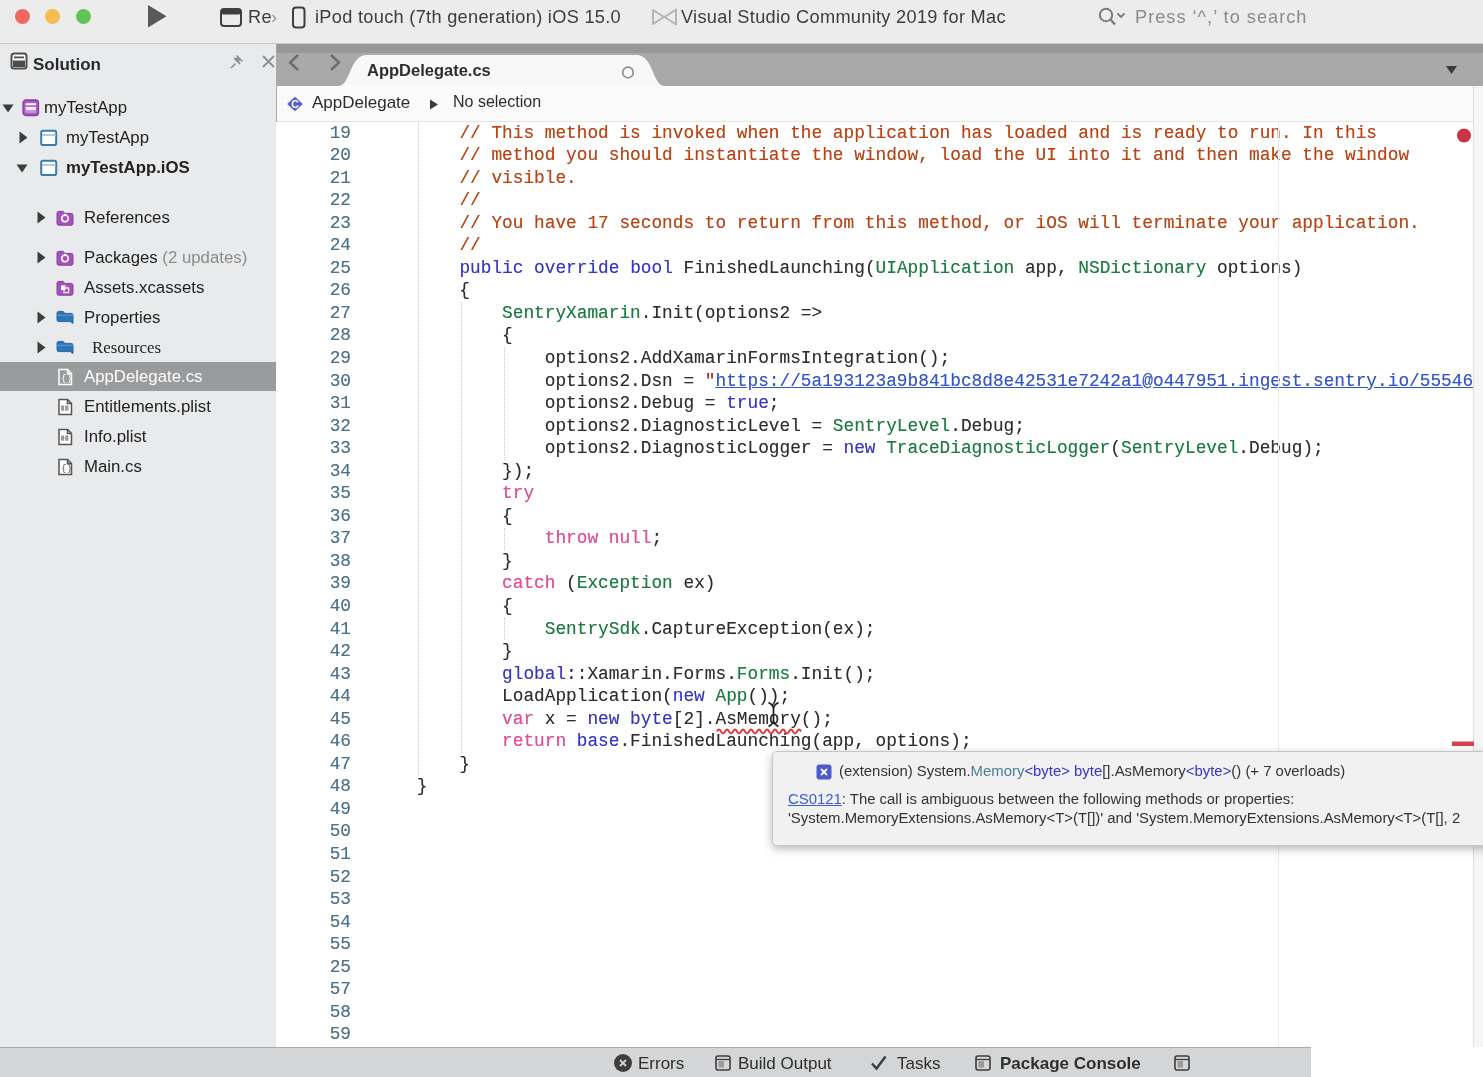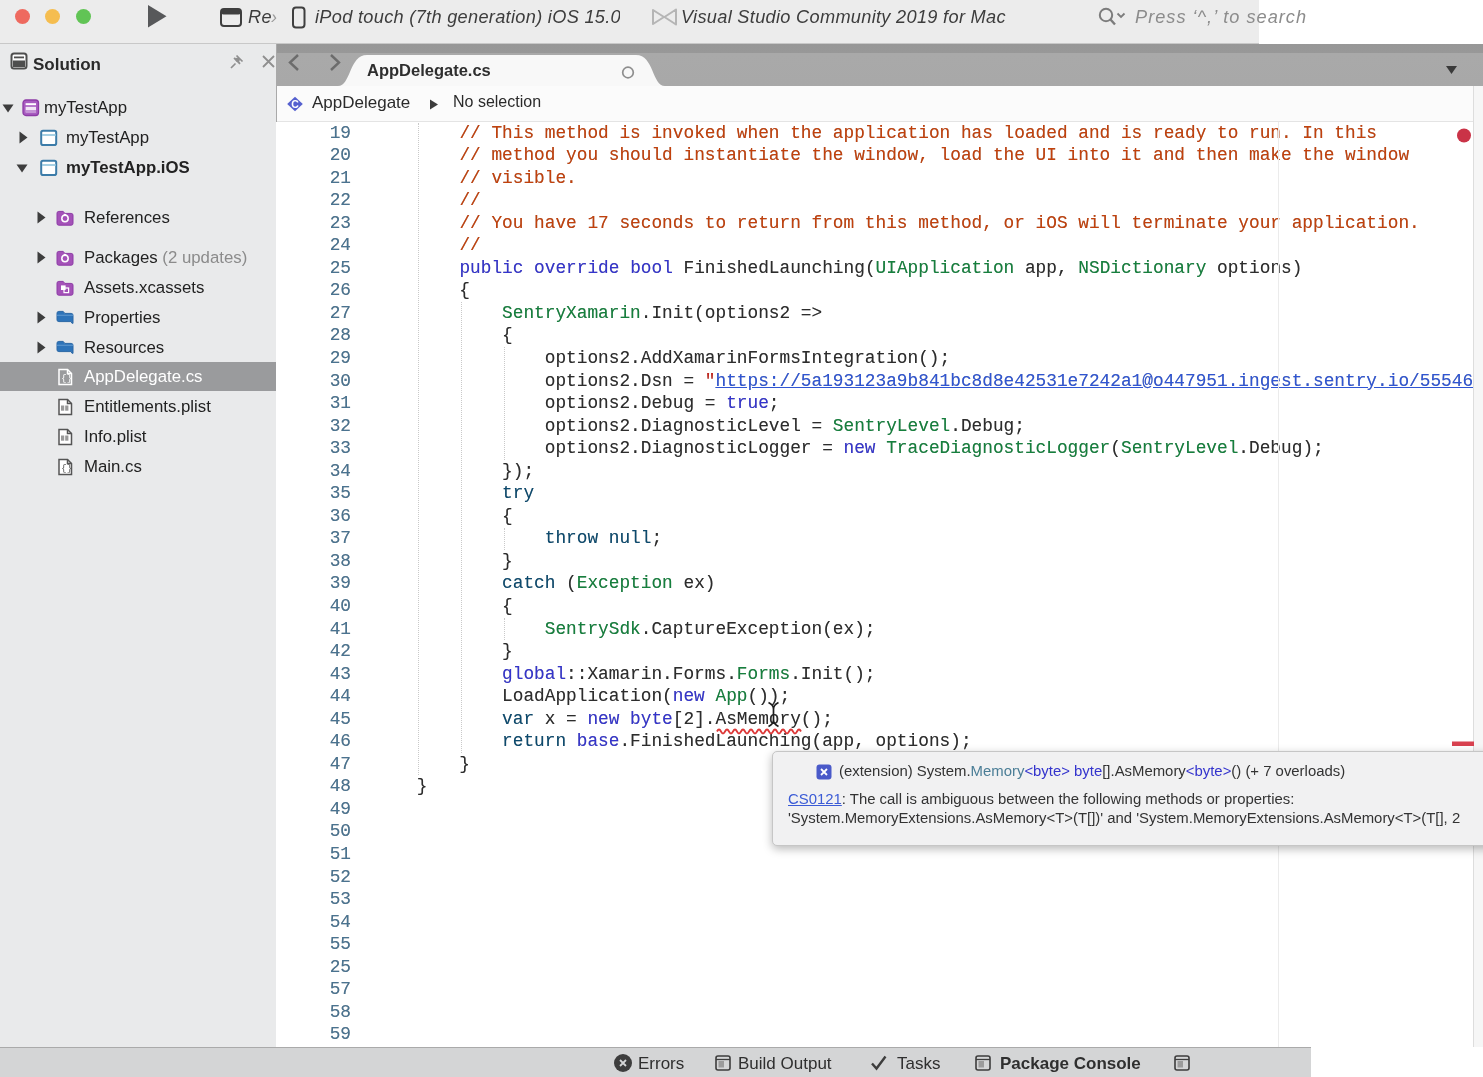--- a/index.html
+++ b/index.html
@@ -1,20 +1,20 @@
 <!DOCTYPE html>
 <html><head>
 <meta charset="utf-8">
 <style>
   html,body{margin:0;padding:0;}
   body{width:1483px;height:1077px;position:relative;overflow:hidden;
        font-family:"Liberation Sans",sans-serif;background:#fff;}
   .abs{position:absolute;}
   
-  #titlebar{left:0;top:0;width:1259px;height:43px;background:#ececec;border-bottom:1px solid #c8c8c8;font-style:italic;}
+  #titlebar{left:0;top:0;width:1483px;height:43px;background:#ececec;border-bottom:1px solid #c8c8c8;}
   .tl{position:absolute;border-radius:50%;width:15px;height:15px;top:9px;}
   #titlebar .txt{position:absolute;top:0;height:34px;line-height:34px;font-size:18.2px;letter-spacing:0.3px;color:#3d3d3d;white-space:nowrap;}
   
   #sidebar{left:0;top:44px;width:276px;height:1003px;background:#e9eaeb;border-right:1px solid #a9a9a9;}
   #sbheader{position:absolute;left:0;top:0;width:276px;height:44px;}
   #sbheader .t{position:absolute;left:33px;top:11px;font-size:17px;font-weight:bold;color:#2b2b2b;}
   .trow{position:absolute;left:0;width:276px;height:30px;line-height:30px;font-size:16.8px;color:#222;white-space:nowrap;}
   .trow .lbl{position:absolute;top:0;}
   .gr{color:#8b8b8b;}
   #selrow{position:absolute;left:0;top:318px;width:276px;height:29px;background:#9a9b9d;}
@@ -25,21 +25,21 @@
   #breadcrumb .b1{position:absolute;left:35px;top:7px;font-size:17px;color:#2b2b2b;}
   #breadcrumb .b2{position:absolute;left:176px;top:7px;font-size:16px;color:#2b2b2b;}
   
   #code{left:276px;top:121.5px;width:1207px;height:925px;background:#fff;
         font-family:"Liberation Mono",monospace;font-size:17.8px;}
   .row{height:22.55px;line-height:22.55px;white-space:pre;text-shadow:0 0 0.6px rgba(30,30,30,0.38);}
   .row i{display:inline-block;width:75px;text-align:right;font-style:normal;color:#4a7390;letter-spacing:0;}
   .row b{font-weight:normal;margin-left:23px;color:#2d2d2d;}
   .c{color:#c2410c;}
   .k{color:#3434cd;}
-  .f{color:#0c4a6e;}
+  .f{color:#ec4899;}
   .t{color:#15803d;}
   .s{color:#c4261d;}
   .u{color:#2f55d3;text-decoration:underline;}
   .guide{position:absolute;width:0;border-left:1.5px dotted #c9c9c9;}
   #ruler{left:1278px;top:122px;width:1px;height:925px;background:#ebebeb;}
   #scrollbar{left:1473px;top:86px;width:10px;height:961px;background:#f6f6f6;border-left:1px solid #ddd;}
   
   #tooltip{left:772px;top:751px;width:730px;height:93px;background:#f1f1f2;border:1px solid #c6c6c6;
            border-radius:5px;box-shadow:0 3px 10px rgba(0,0,0,.28);font-size:14.9px;color:#333;}
   #tooltip .r1{position:absolute;left:66px;top:11px;white-space:nowrap;}
@@ -164,21 +164,21 @@
 <span class="lbl" style="left:84px;">Properties</span>
 </div>
 <div class="trow" style="top:289px;">
 <svg class="abs" style="left:37px;top:8px;" width="9" height="13">
         <polygon points="0.5,0.5 0.5,12.5 8.5,6.5" fill="#3d3d3d"></polygon>
       </svg>
 <svg class="abs" style="left:56px;top:6px;" width="18" height="18">
         <path d="M1,4.2 a1.8,1.8 0 0 1 1.8,-1.8 h4.4 l1.6,2 h6.4 a1.8,1.8 0 0 1 1.8,1.8 v8.2 a1.8,1.8 0 0 1 -1.8,-1.8 h-12.4 a1.8,1.8 0 0 1 -1.8,-1.8 Z" fill="#2e74b9" stroke="#2a67a5" stroke-width="1"></path>
         <path d="M1,6.3 h16" stroke="#5b95cc" stroke-width="1.2"></path>
       </svg>
-<span class="lbl" style="left:84px;">Resources</span>
+<span class="lbl" style="left:92px;font-family:Liberation Serif, serif;">Resources</span>
 </div>
 <div class="trow" style="top:318px;">
 <svg class="abs" style="left:56px;top:6px;" width="18" height="18">
         <path d="M3,1.5 h8.5 l4,4 v11 h-12.5 Z" fill="none" stroke="#fff" stroke-width="1.5"></path>
         <path d="M11.5,1.5 v4 h4" fill="none" stroke="#fff" stroke-width="1.5"></path>
         <text x="5" y="12.6" font-size="9.5" fill="#fff" font-family="Liberation Mono">{}</text>
       </svg>
 <span class="lbl" style="left:84px;color:#fff;">AppDelegate.cs</span>
 </div>
 <div class="trow" style="top:348px;">

